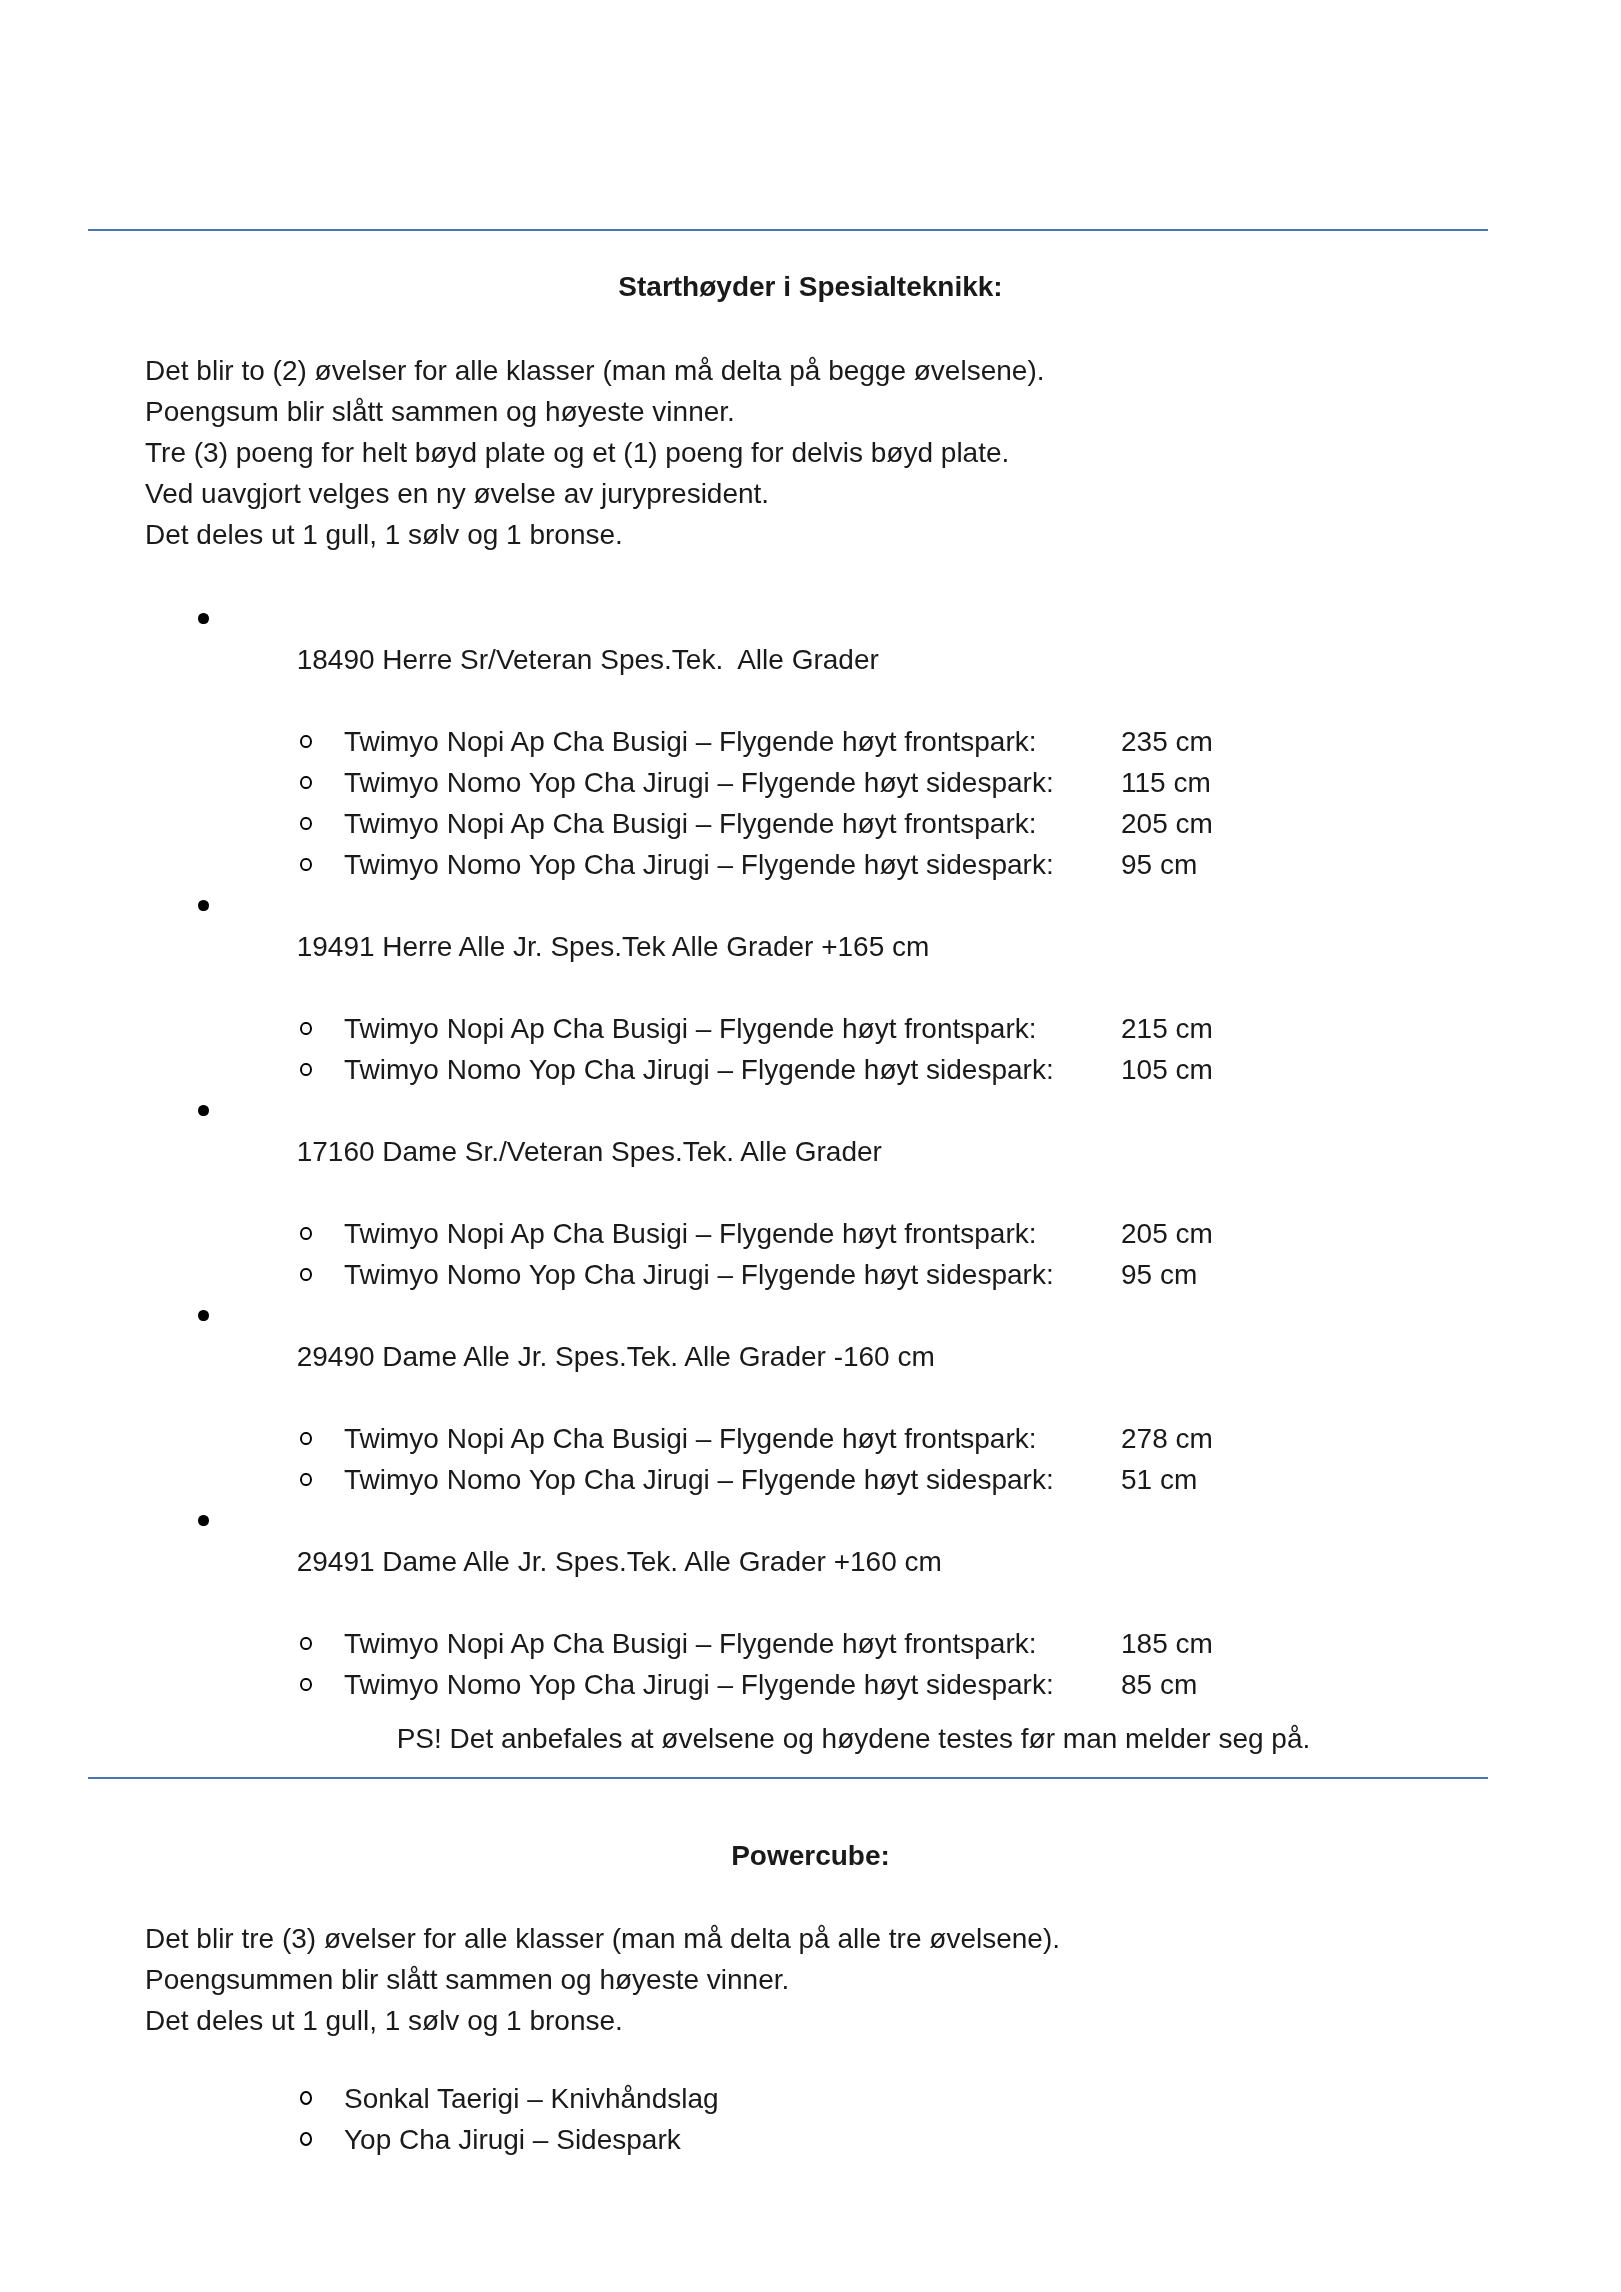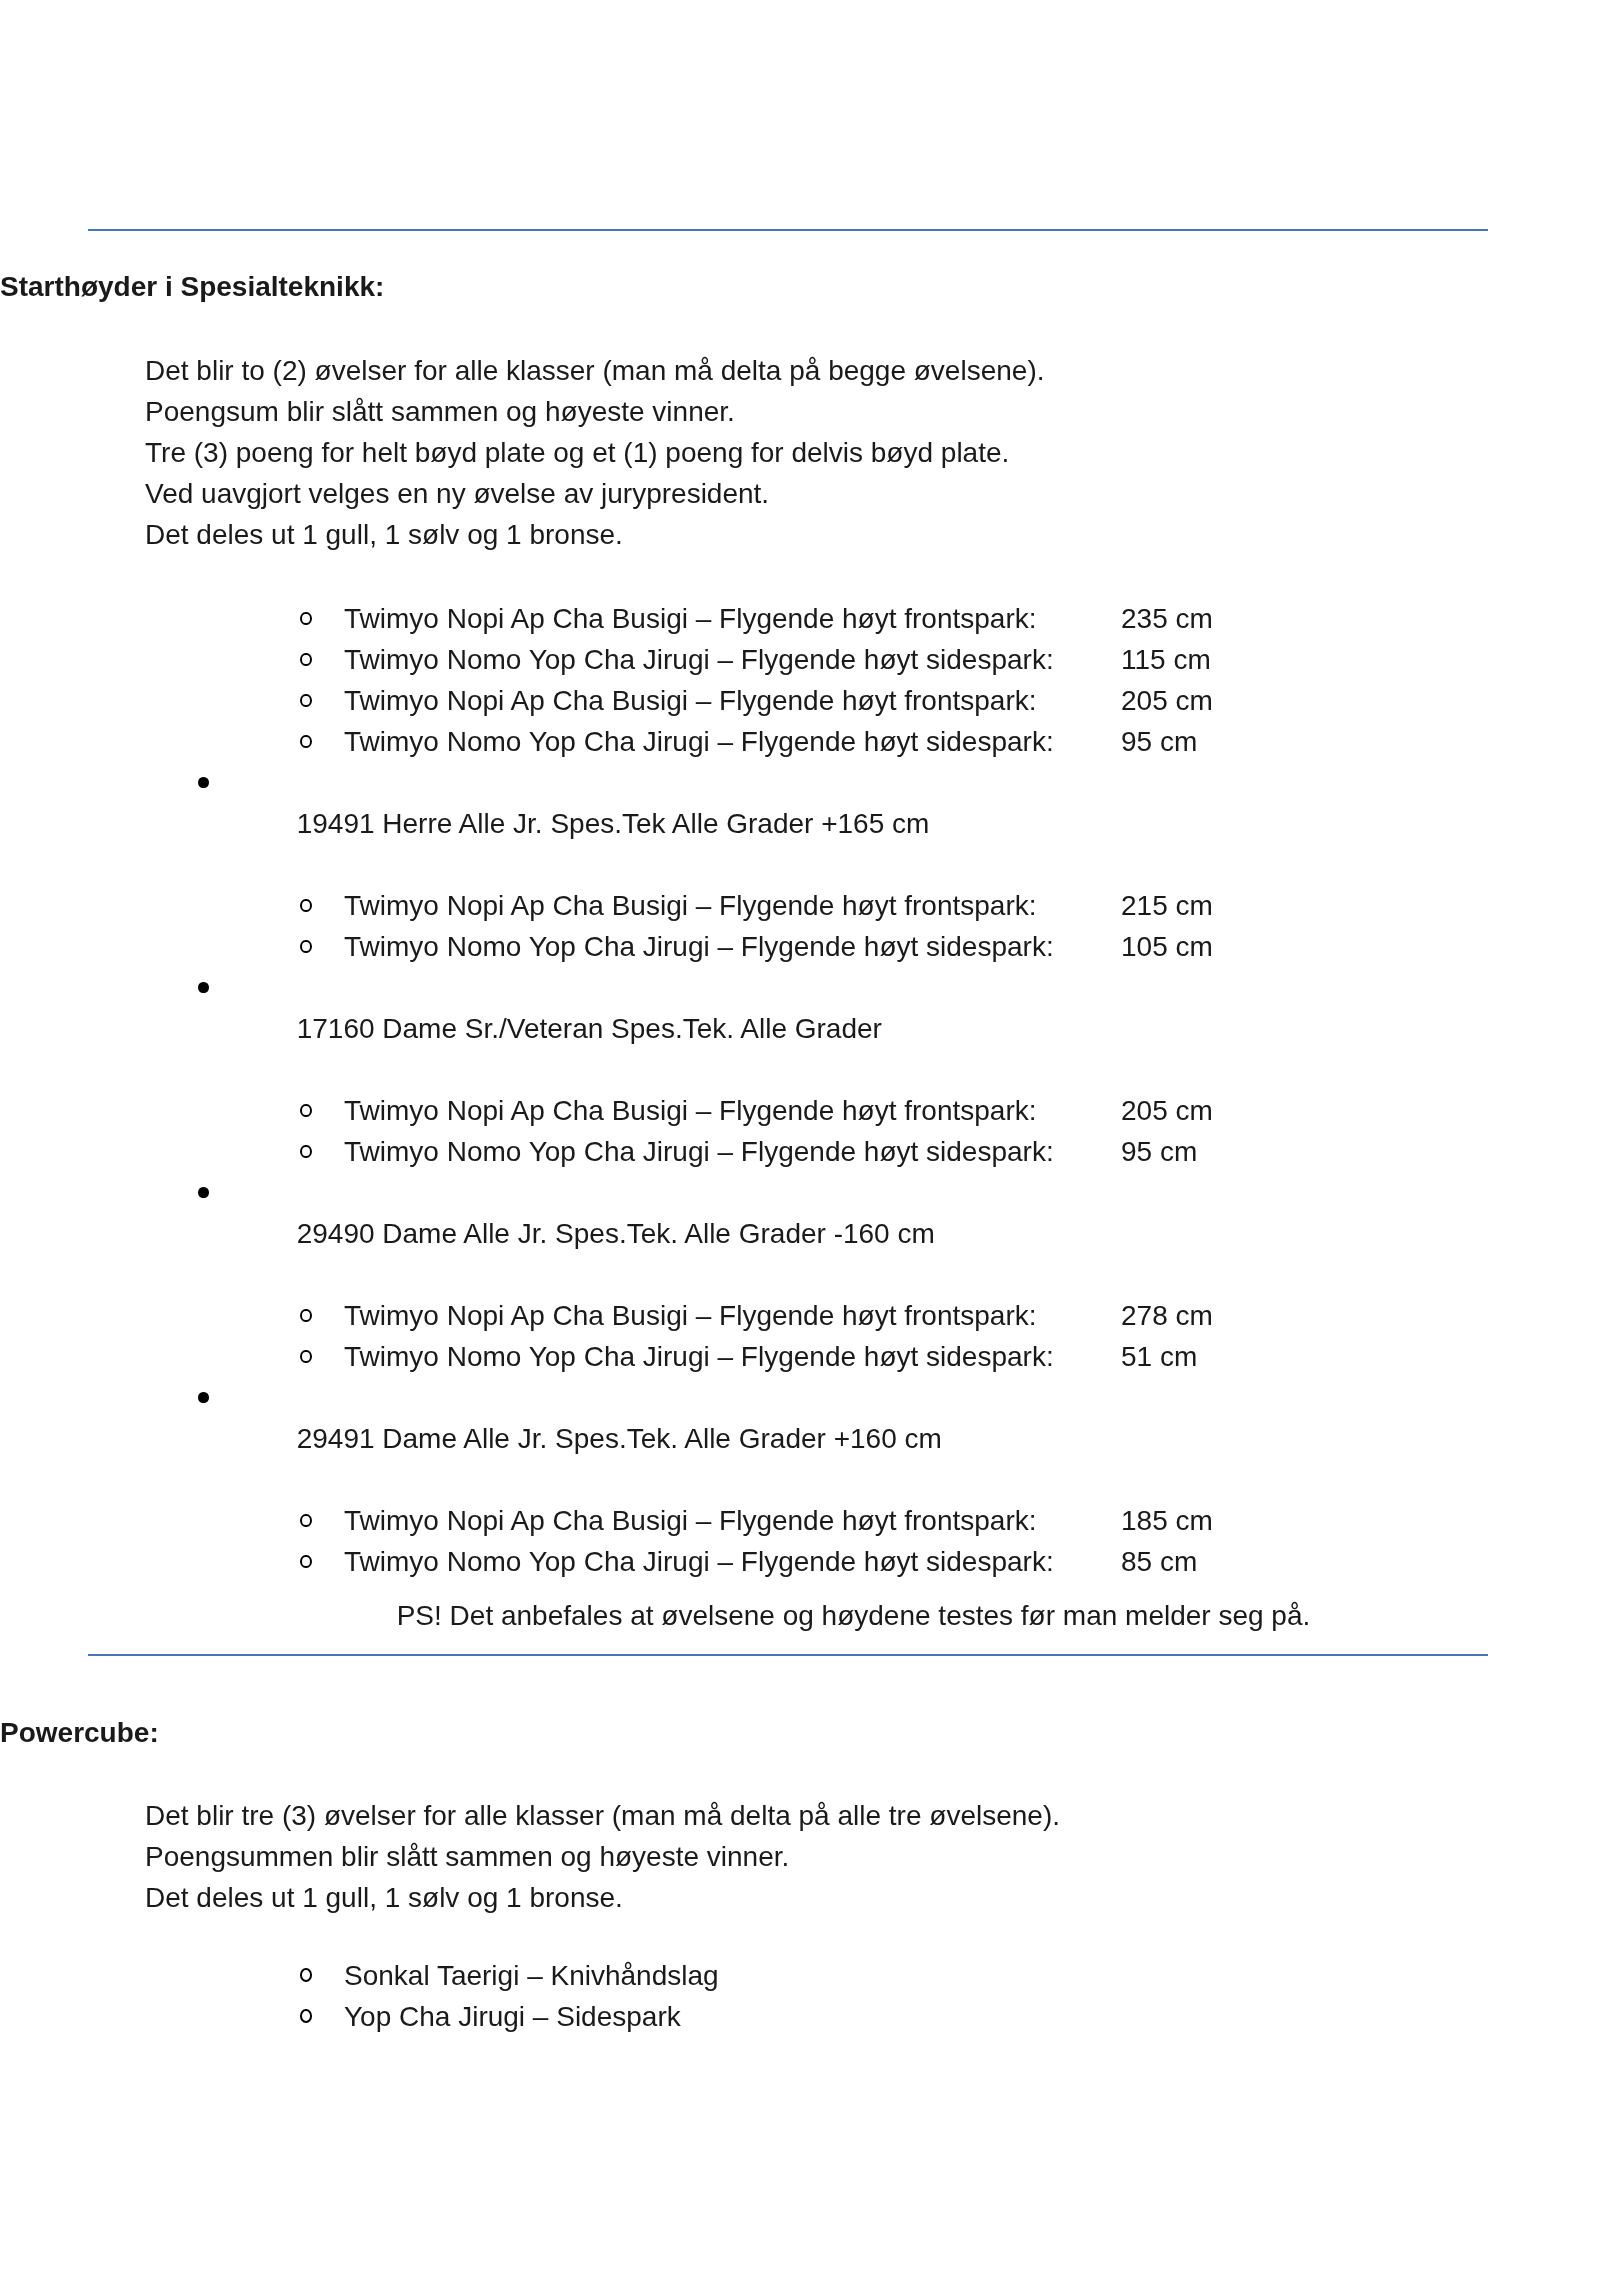--- a/index.html
+++ b/index.html
@@ -19,21 +19,21 @@
     height: 0;
     border-top: 2.9px solid var(--accent, #4677b4);
     margin-left: 88px;
     width: 1400px;
   }
   .rule-top    { margin-top: 229px; }
   .rule-mid    { margin-top: 17.6px; }
 
   .doc-title {
     margin-top: 35px;
-    text-align: left;
+    text-align: center;
     font-weight: bold;
   }
   .doc-title-2 { margin-top: 56px; }
 
   .intro { margin: 43px 59px 0 145px; }
   .intro-2 { margin-top: 42px; }
   .intro p { margin: 0; }
 
   .spec-list { margin-top: 43px; }
   .exercise-list { margin-top: 37px; }
@@ -100,20 +100,23 @@
   <div class="intro">
     <p>Det blir to (2) øvelser for alle klasser (man må delta på begge øvelsene).</p>
     <p>Poengsum blir slått sammen og høyeste vinner.</p>
     <p>Tre (3) poeng for helt bøyd plate og et (1) poeng for delvis bøyd plate.</p>
     <p>Ved uavgjort velges en ny øvelse av jurypresident.</p>
     <p>Det deles ut 1 gull, 1 sølv og 1 bronse.</p>
   </div>
 
   <div class="spec-list">
 
+    <div class="event-label">
+      <span class="dot"></span><span>18490 Herre Sr/Veteran Spes.Tek.  Alle Grader</span>
+    </div>
     <div class="tech-line">
       <span class="circle"></span>
       <span class="tech-name">Twimyo Nopi Ap Cha Busigi – Flygende høyt frontspark:</span>
       <span class="tech-height">235 cm</span>
     </div>
     <div class="tech-line">
       <span class="circle"></span>
       <span class="tech-name">Twimyo Nomo Yop Cha Jirugi – Flygende høyt sidespark:</span>
       <span class="tech-height">115 cm</span>
     </div>

